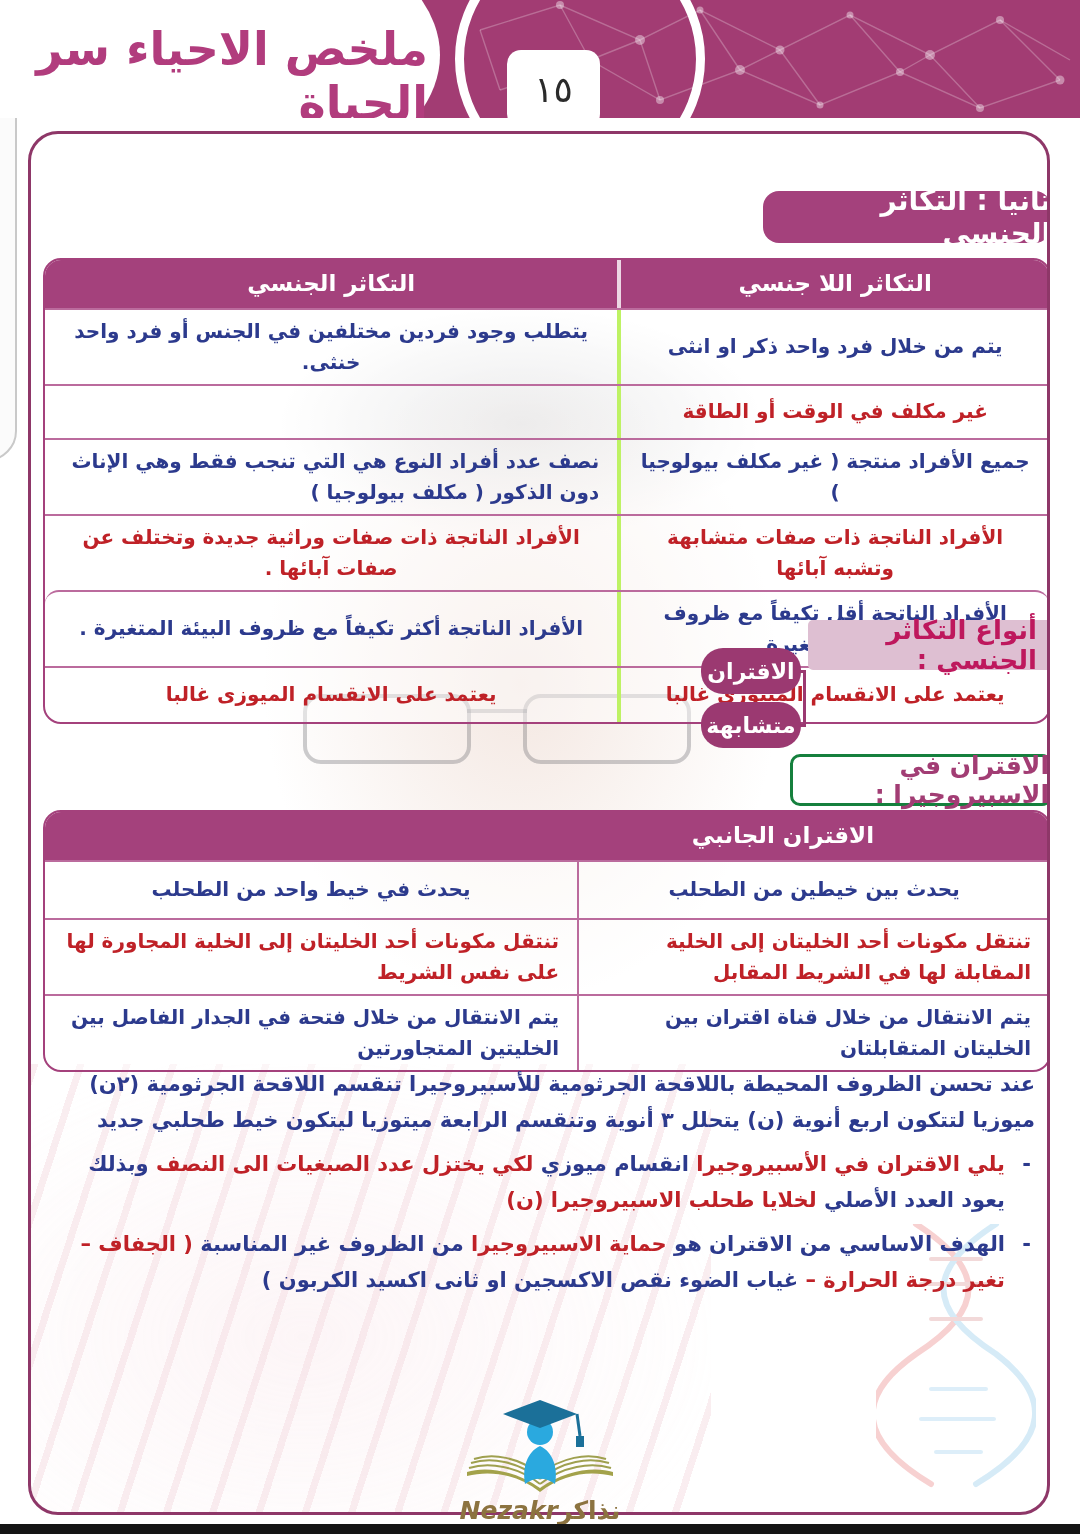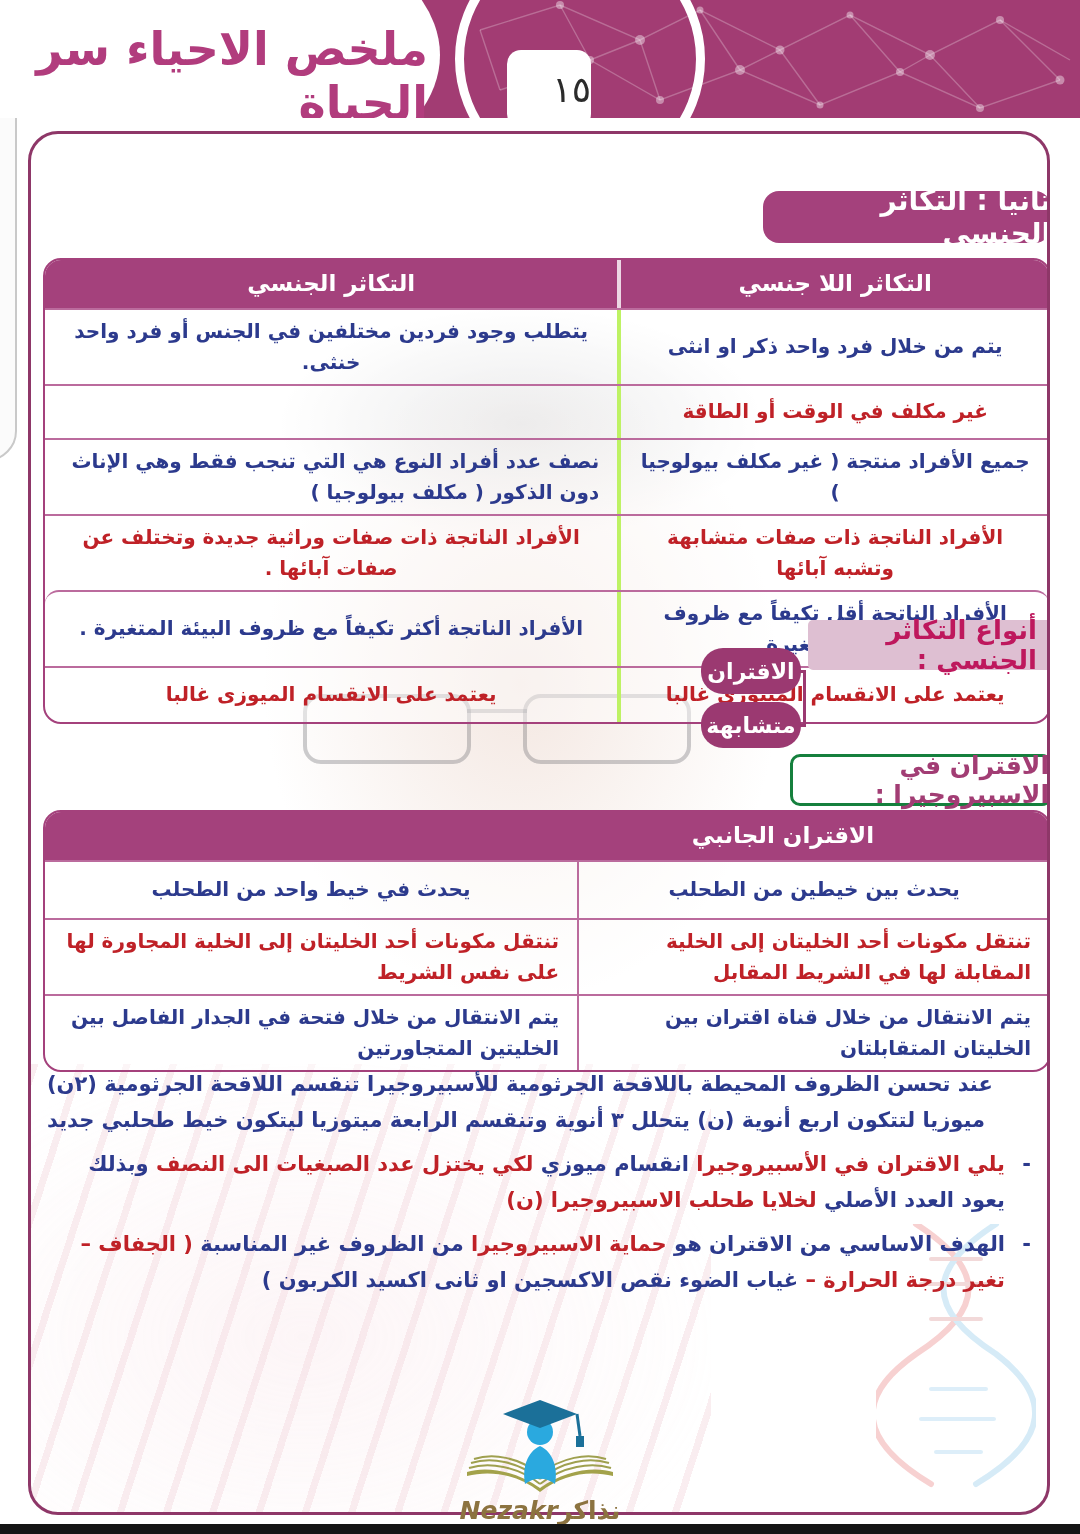--- a/index.html
+++ b/index.html
@@ -6,22 +6,22 @@
   .page{position:relative;width:1080px;height:1534px;background:#ffffff;overflow:hidden;
         font-family:"DejaVu Sans",sans-serif;}
 
   
   .banner{position:absolute;left:0;top:0;width:1080px;height:118px;background:#a23c73;overflow:hidden;z-index:2;}
   .banner svg.net{position:absolute;left:0;top:0;width:1080px;height:118px;}
   .banner .bubble{position:absolute;left:-160px;top:-105px;width:600px;height:320px;background:#ffffff;border-radius:50%;}
   .banner .ring{position:absolute;left:455px;top:-66px;width:250px;height:250px;border:9px solid #ffffff;border-radius:50%;box-sizing:border-box;}
   .banner-title{position:absolute;left:4px;top:22px;width:424px;text-align:right;direction:rtl;
         color:#b13c7d;font-size:46px;font-weight:bold;letter-spacing:-1px;}
-  .page-tab{position:absolute;left:507px;top:50px;width:84px;height:78px;background:#ffffff;border-radius:14px;z-index:3;
-        display:flex;align-items:center;justify-content:flex-end;font-size:36px;color:#2b2b2b;}
+  .page-tab{position:absolute;left:507px;top:50px;width:93px;height:78px;background:#ffffff;border-radius:14px;z-index:3;
+        display:flex;align-items:center;justify-content:center;font-size:36px;color:#2b2b2b;}
 
   
   .ghost-tab{position:absolute;left:-240px;top:12px;width:253px;height:445px;border:2px solid #c9c9c9;
         border-radius:30px;background:#fbfbfb;z-index:1;}
 
   
   .main-box{position:absolute;left:28px;top:131px;width:1022px;height:1384px;background:#ffffff;
         border:3px solid #8e3768;border-radius:30px;box-sizing:border-box;overflow:hidden;z-index:2;}
 
   
@@ -68,21 +68,21 @@
   .brk{position:absolute;background:#9b3971;z-index:3;}
 
   
   .spiro-box{position:absolute;left:759px;top:620px;width:262px;height:52px;background:#ffffff;border:3px solid #15803d;
         border-radius:10px;box-sizing:border-box;color:#a23d74;font-size:25px;font-weight:bold;direction:rtl;
         display:flex;align-items:center;justify-content:center;z-index:3;}
 
   
   .notes{position:absolute;left:16px;top:932px;width:988px;direction:rtl;z-index:3;
         font-weight:bold;font-size:21px;line-height:36px;}
-  .p-center{text-align:left;}
+  .p-center{text-align:right;}
   .para{position:relative;padding-right:30px;text-align:right;margin-top:8px;}
   .para .dash{position:absolute;right:4px;top:0;color:#2c3a8d;}
 
   
   .logo{position:absolute;left:455px;top:1396px;width:170px;text-align:center;z-index:6;}
   .logo-text{margin-top:-4px;font-size:25px;font-weight:bold;color:#8c7340;display:flex;align-items:baseline;
         justify-content:center;direction:ltr;}
   .logo-text .lat{font-style:italic;}
 
   .bottom-bar{position:absolute;left:0;top:1524px;width:1080px;height:10px;background:#151515;z-index:7;}

